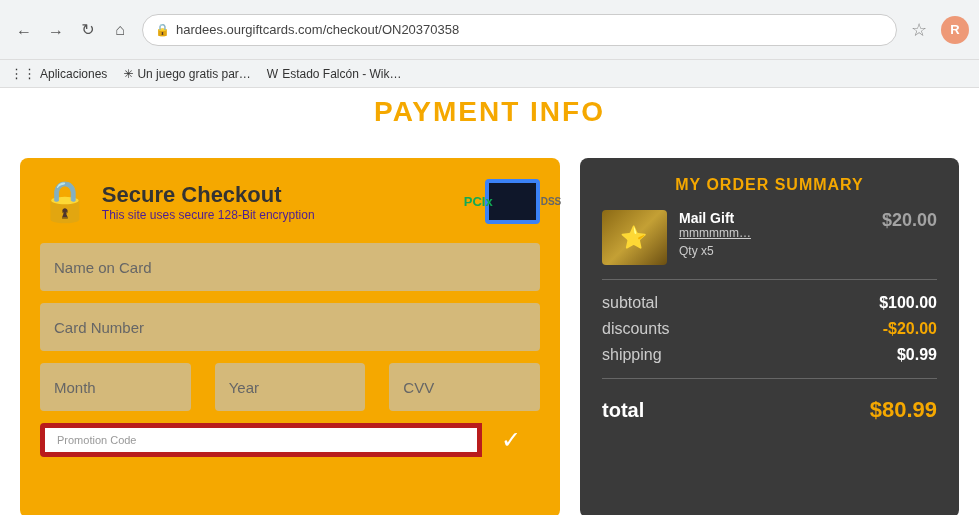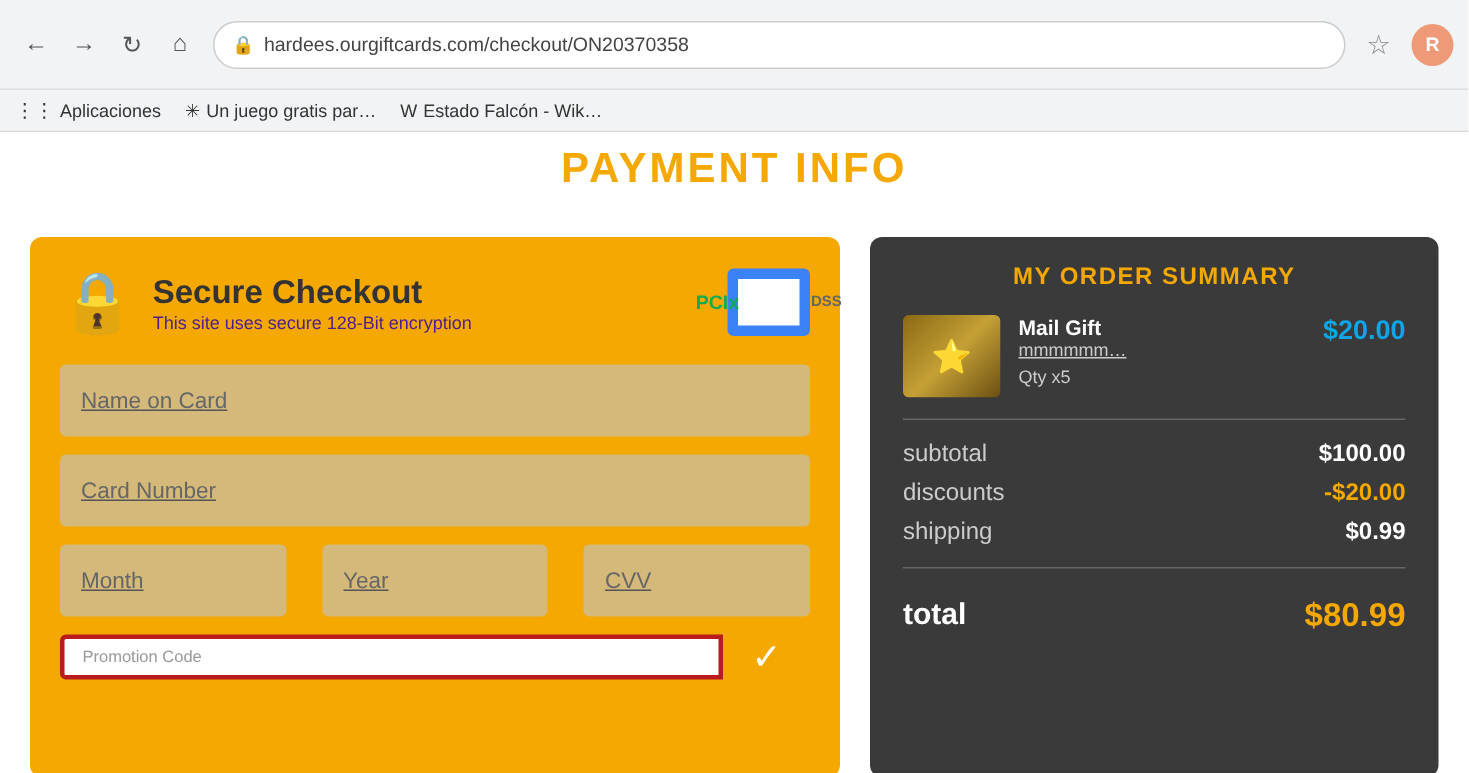--- a/index.html
+++ b/index.html
@@ -131,22 +131,22 @@
     .checkout-title {
       font-size: 22px;
       font-weight: bold;
       color: #333;
     }
     .checkout-subtitle {
       font-size: 12px;
       color: #4c1d95;
     }
     .pci-badge {
-      background: #ffffff;
-      border: 7px solid #3b82f6;
+      background: #0f172a;
+      border: 4px solid #3b82f6;
       border-radius: 4px;
       padding: 4px 6px;
       font-size: 11px;
       font-weight: bold;
       color: #1a5;
       display: flex;
       align-items: center;
       justify-content: center;
       width: 55px;
       height: 45px;
@@ -168,21 +168,20 @@
       background: #d4b97a;
       border: none;
       border-radius: 4px;
       height: 48px;
       width: 100%;
       padding: 0 14px;
       font-size: 15px;
       color: #555;
       margin-bottom: 12px;
       outline: none;
-      text-decoration: underline;
     }
     .form-field::placeholder { color: #666; }
 
     .expiry-row {
       display: flex;
       gap: 24px;
       margin-bottom: 12px;
     }
     .expiry-row .form-field {
       margin-bottom: 0;
@@ -191,21 +190,21 @@
 
     
     .promo-section {
       display: flex;
       gap: 0;
       margin-top: 4px;
     }
     .promo-wrapper {
       flex: 1;
       background: #fff;
-      border: 3px solid #b91c1c;
+      border: 5px solid #b91c1c;
       border-radius: 4px 0 0 4px;
       padding: 6px 12px;
     }
     .promo-label {
       font-size: 11px;
       color: #999;
     }
     .promo-value {
       font-size: 15px;
       color: #333;
@@ -280,21 +279,21 @@
       text-decoration: underline;
     }
     .order-item-qty {
       font-size: 12px;
       color: #ccc;
       margin-top: 4px;
     }
     .order-item-price {
       font-size: 18px;
       font-weight: bold;
-      color: #0ea5e9;
+      color: #a3a3a3;
       white-space: nowrap;
     }
     .order-divider {
       border: none;
       border-top: 1px solid #666;
       margin: 10px 0;
     }
     .order-row {
       display: flex;
       justify-content: space-between;

